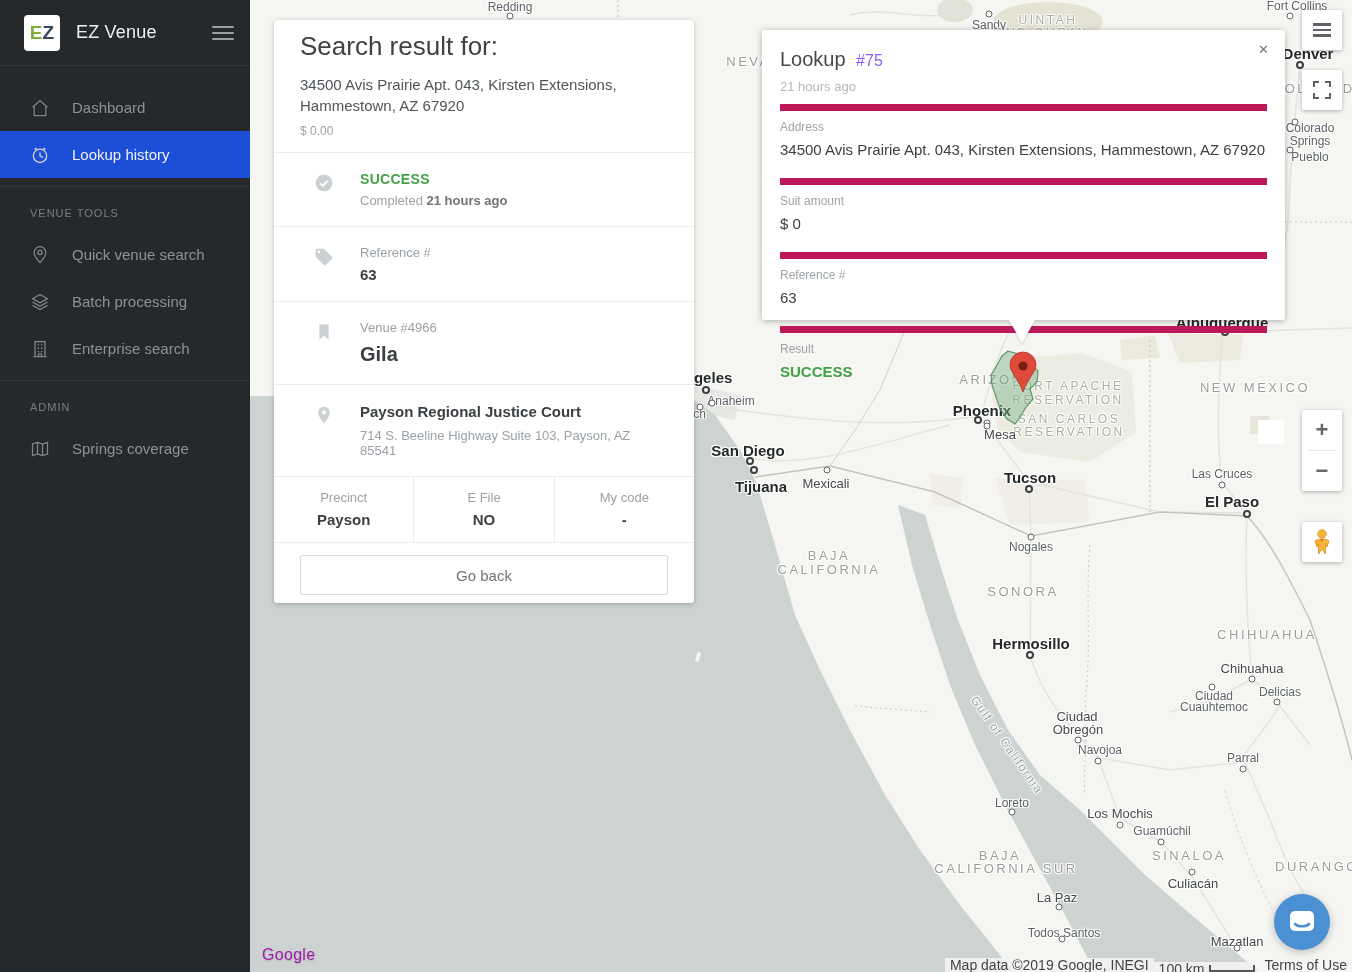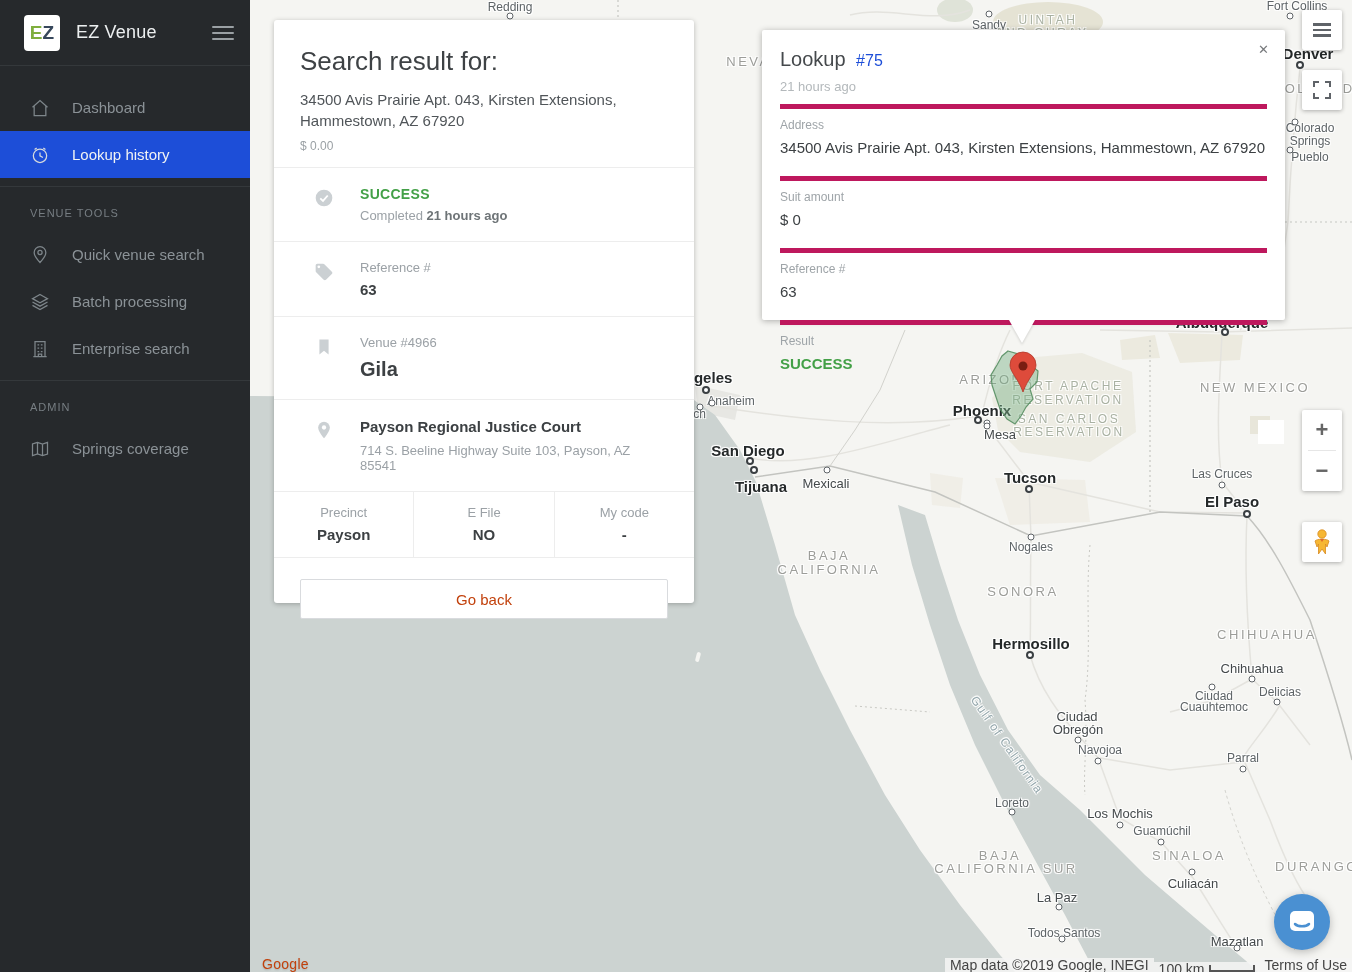--- a/index.html
+++ b/index.html
@@ -44,60 +44,60 @@
   .btn-menu div { width:18px; } .btn-menu div span { display:block; height:2.5px; background:#5f6368; margin:3px 0; }
   .zoom-ctl { position:absolute; right:10px; top:410px; width:40px; height:81px; background:#fff; border-radius:2px; box-shadow:0 1px 4px rgba(0,0,0,.3); z-index:6; }
   .zoom-ctl .zbtn { height:40px; display:flex; align-items:center; justify-content:center; font-size:22px; font-weight:bold; color:#666; cursor:pointer; }
   .zoom-ctl .zsep { height:1px; background:#e6e6e6; margin:0 6px; }
   .pegman { position:absolute; right:10px; top:522px; width:40px; height:40px; background:#fff; border-radius:2px; box-shadow:0 1px 4px rgba(0,0,0,.3); display:flex; align-items:center; justify-content:center; cursor:grab; z-index:6; }
 
   .attribution { position:absolute; right:0; bottom:0; height:14px; display:flex; align-items:center; font-size:14px; color:#444; z-index:6; }
   .attr-seg { background:rgba(245,245,245,.85); padding:1px 5px; height:14px; display:flex; align-items:center; }
   .scalebar { display:flex; align-items:center; gap:4px;margin-top:8px; }
   .scale-rule { width:46px; height:7px; border-left:2px solid #555; border-right:2px solid #555; border-bottom:2px solid #555; margin-bottom:2px; }
-  .glogo { position:absolute; left:12px; bottom:0; color:#c2410c; font-size:14px; font-weight:500; letter-spacing:.3px; text-shadow:0 1px 2px rgba(0,0,0,.18); z-index:6; }
+  .glogo { position:absolute; left:12px; bottom:8px; color:#a21caf; font-size:16px; font-weight:500; letter-spacing:.3px; text-shadow:0 1px 2px rgba(0,0,0,.18); z-index:6; }
 
   .chat-bubble { position:absolute; left:1024px; top:894px; width:56px; height:56px; border-radius:50%; background:#4a90d2;
     box-shadow:0 2px 8px rgba(0,0,0,.25); display:flex; align-items:center; justify-content:center; cursor:pointer; z-index:7; }
 
   
   .card { position:absolute; left:274px; top:20px; width:420px; height:583px; background:#fff; border-radius:3px;
     box-shadow:0 1px 5px rgba(0,0,0,.25); z-index:20; }
-  .card-head { padding:26px 26px 14px 26px; }
+  .card-head { padding:11px 26px 14px 26px; }
   .card-title { font-size:26px; font-weight:500; color:#3e4245; margin-bottom:12px; }
   .card-addr { font-size:15px; color:#505559; line-height:21px; }
   .card-amount { font-size:12px; color:#9ba1a5; margin-top:8px; }
   .crow { display:flex; border-top:1px solid #ededed; padding:18px 26px; align-items:flex-start; }
   .crow .ric { width:20px; height:20px; margin:2px 26px 0 14px; flex:none; }
   .lab { font-size:13px; color:#9ba1a6; }
   .val { font-size:15px; font-weight:bold; color:#3c4043; margin-top:6px; }
   .val-big { font-size:20px; font-weight:bold; color:#3c4043; margin-top:8px; }
   .status-ok { font-size:14px; font-weight:bold; color:#43a047; letter-spacing:.3px; }
   .status-sub { font-size:13px; color:#9ba1a6; margin-top:6px; }
   .status-sub b { color:#6e7477; }
   .court-name { font-size:15px; font-weight:bold; color:#3c4043; }
   .court-addr { font-size:13px; color:#9ba1a6; margin-top:8px; }
   .stats { display:flex; border-top:1px solid #ededed; border-bottom:1px solid #ededed; }
   .stat { flex:1; text-align:center; padding:13px 0 14px; border-right:1px solid #ededed; }
   .stat:last-child { border-right:none; }
-  .back-btn { display:block; margin:21px 26px 0; width:368px; height:40px; background:#fff; border:1px solid #d9dbde;
-    border-radius:2px; font-size:15px; color:#c2410c; font-family:inherit; cursor:pointer; }
+  .back-btn { display:block; margin:12px 26px 0; width:368px; height:40px; background:#fff; border:1px solid #d9dbde;
+    border-radius:2px; font-size:15px; color:#737373; font-family:inherit; cursor:pointer; }
 
   
   .popup { position:absolute; left:762px; top:30px; width:523px; height:290px; background:#fff; border-radius:2px;
     box-shadow:0 1px 6px rgba(0,0,0,.3); z-index:10; padding:0 18px; }
   .popup-tail { position:absolute; left:247px; top:290px; width:0; height:0;
     border-left:13px solid transparent; border-right:13px solid transparent; border-top:23px solid #fff;
     filter:drop-shadow(0 2px 1px rgba(0,0,0,.12)); }
   .popup-close { position:absolute; right:12px; top:10px; font-size:13px; color:#77797c; cursor:pointer; padding:2px 4px; }
   .popup-head { padding-top:18px; }
   .popup-title { font-size:20px; font-weight:500; color:#45494c; display:inline; }
-  .popup-id { font-size:16px; color:#1d4ed8; margin-left:6px; }
+  .popup-id { font-size:16px; color:#8b5cf6; margin-left:6px; }
   .popup-time { font-size:13px; color:#b3b8bb; margin-top:8px; }
-  .pfield { border-top:5px solid #be185d; padding:9px 0 10px; margin-top:10px; }
+  .pfield { border-top:7px solid #be185d; padding:9px 0 10px; margin-top:10px; }
   .pfield:first-of-type { margin-top:12px; }
   .pflab { font-size:12px; color:#9ea4a8; }
   .pfval { font-size:15px; font-weight:500; color:#3c4043; margin-top:7px; }
   .pfval.green { color:#43a047; font-weight:bold; }
 </style>
 </head>
 <body>
 
 <div class="app">
 

